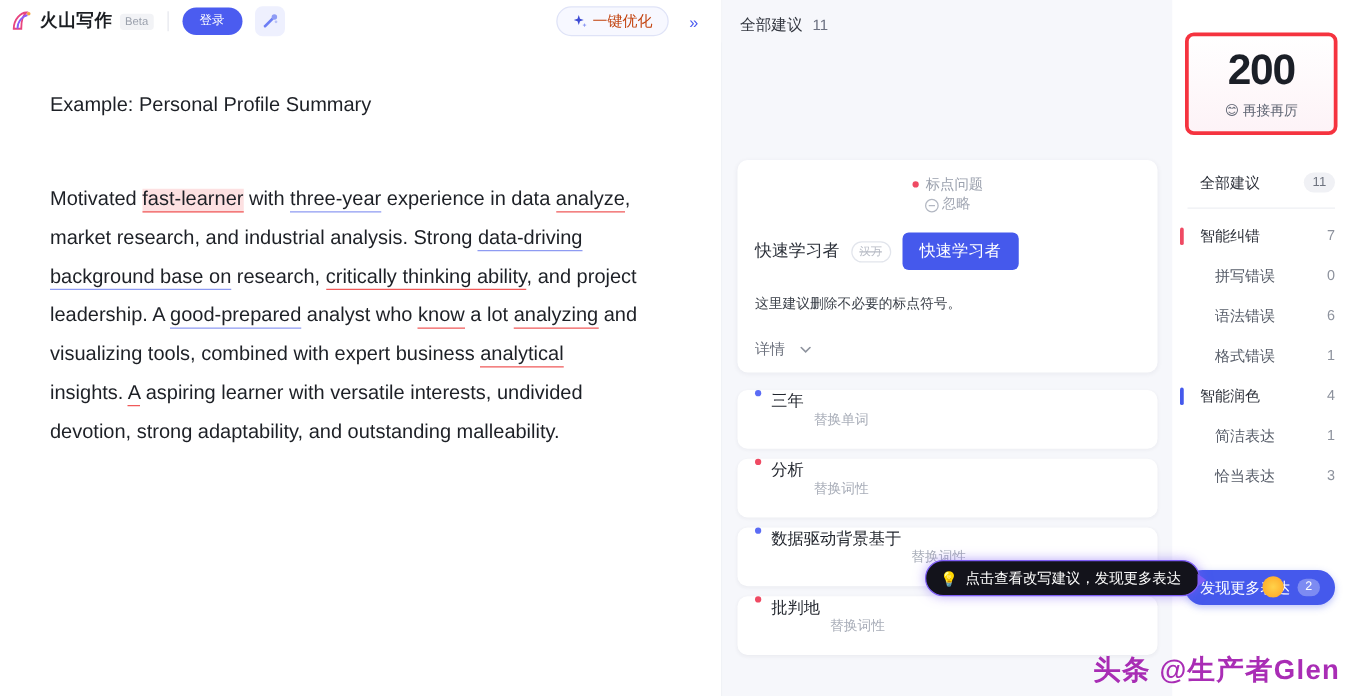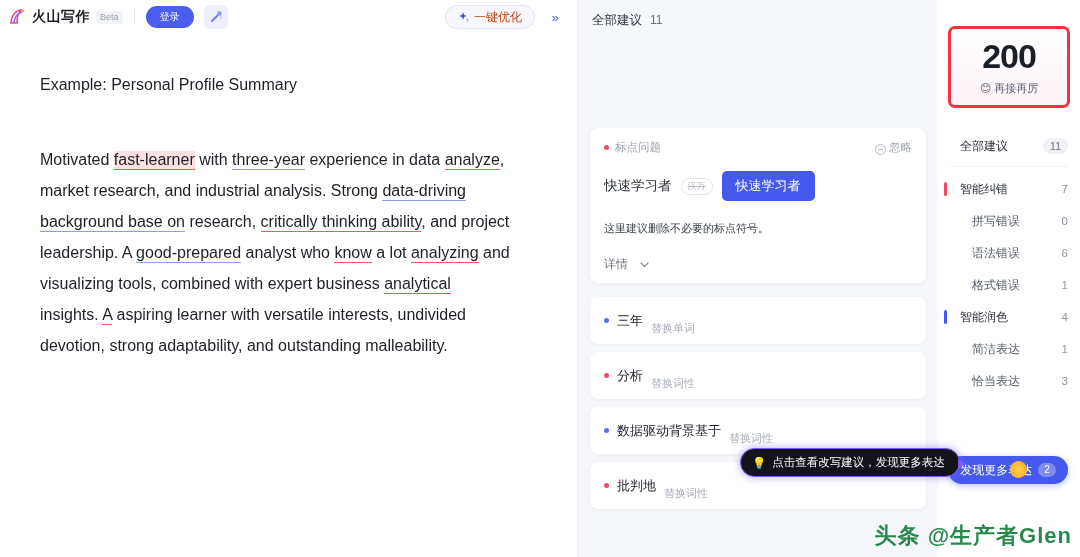--- a/index.html
+++ b/index.html
@@ -166,20 +166,21 @@
     background: #ffffff;
     border-radius: 8px;
     padding: 12px 14px 10px 14px;
     box-shadow: 0 1px 4px rgba(30,36,60,.06);
     margin-bottom: 14px;
   }
   .sugg-card-top {
     display: flex;
     align-items: center;
     justify-content: space-between;
+    flex-direction: column;
   }
   .sugg-tag {
     display: flex;
     align-items: center;
     gap: 6px;
     font-size: 11.5px;
     color: #9aa0ad;
   }
   .dot { width: 5px; height: 5px; border-radius: 50%; background: #ef4a63; flex: 0 0 5px; }
   .dot.blue { background: #5b6cf5; }
@@ -246,21 +247,21 @@
     align-items: center;
     gap: 12px;
     cursor: pointer;
   }
 
   .sugg-row {
     background: #ffffff;
     border-radius: 8px;
     height: 47px;
     display: flex;
-    align-items: center;
+    align-items: flex-start;
     gap: 8px;
     padding: 0 14px;
     margin-bottom: 8px;
     box-shadow: 0 1px 3px rgba(30,36,60,.05);
     cursor: pointer;
   }
   .sugg-row-word { font-size: 13px; color: #22262e; }
   .sugg-row-kind { font-size: 11px; color: #a8adb8; margin-top: 16px; }
 
   .tooltip {
@@ -402,21 +403,21 @@
     width: 17px; height: 17px;
     border-radius: 50%;
     background: radial-gradient(circle,#ffd24a 0%,#ffb02e 70%,rgba(255,176,46,0) 100%);
   }
 
   .watermark {
     position: absolute;
     right: 8px; bottom: 6px;
     font-size: 22px;
     font-weight: 700;
-    color: #15803d;
+    color: #a21caf;
     letter-spacing: 1px;
     white-space: nowrap;
     z-index: 50;
     opacity: .92;
   }
 </style>
 </head>
 <body>
 
 <div class="app">

